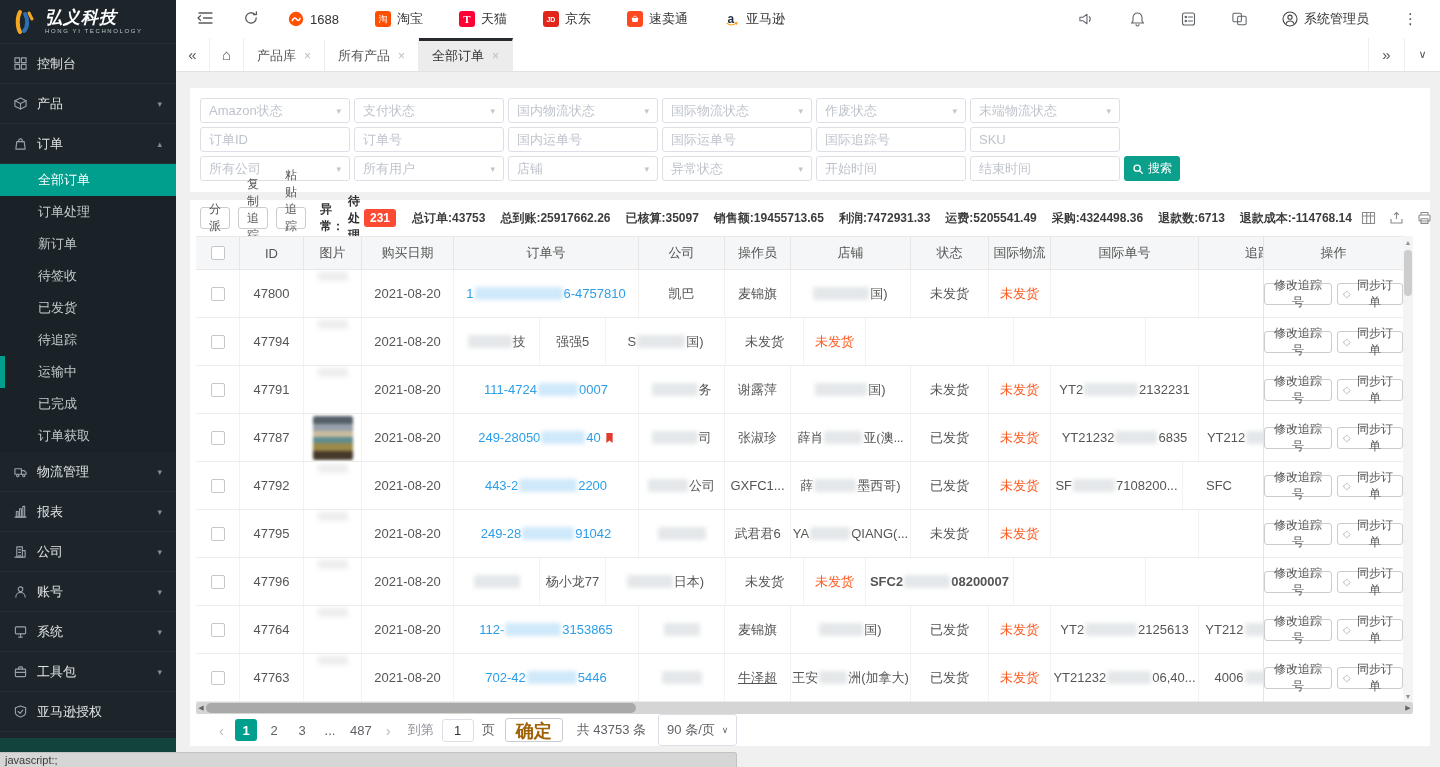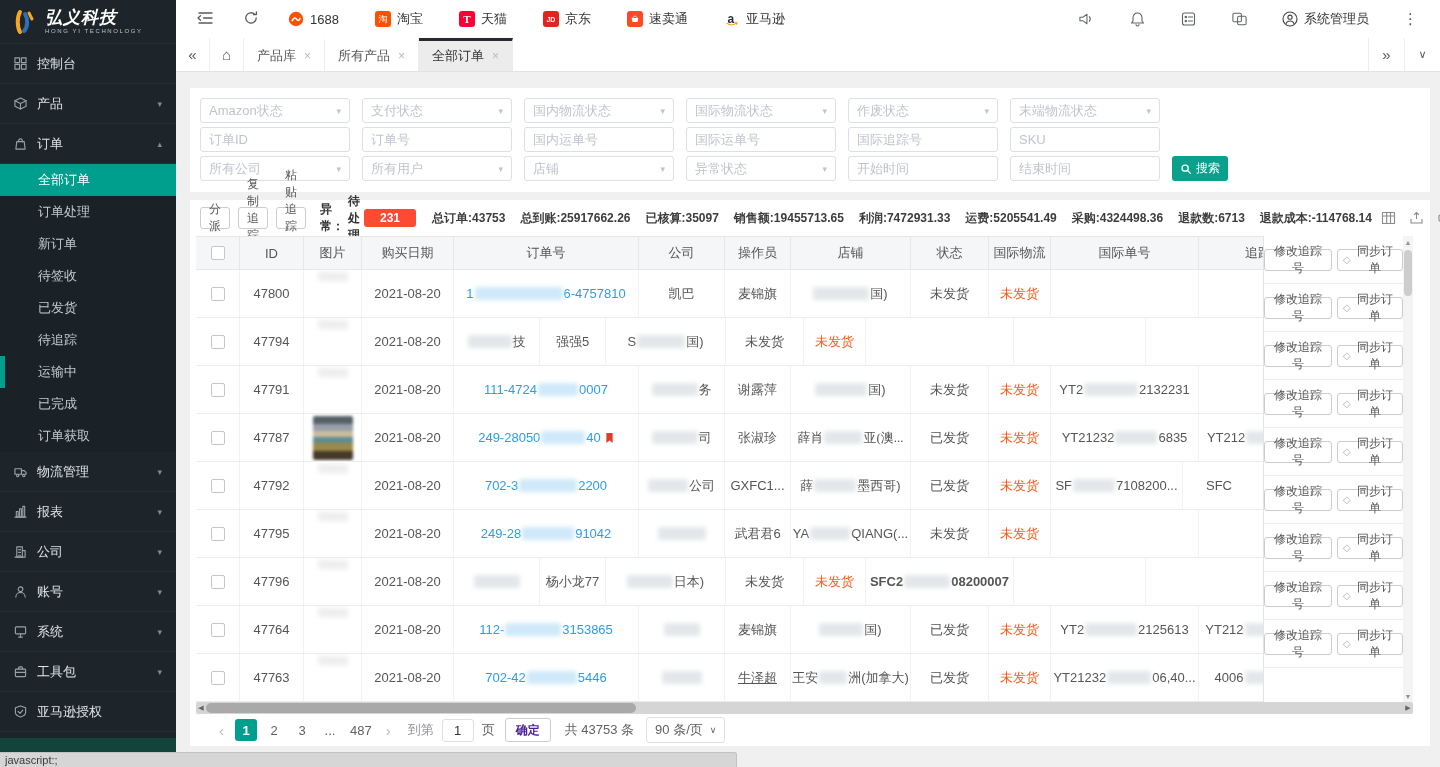--- a/index.html
+++ b/index.html
@@ -37,33 +37,33 @@
   
   .tabbar{position:absolute;left:176px;top:38px;right:0;height:34px;background:#fff;border-bottom:1px solid #e2e2e2;display:flex;align-items:stretch;z-index:4}
   .tab-tool{width:34px;display:flex;align-items:center;justify-content:center;border-right:1px solid #eee;color:#555;cursor:pointer;font-size:15px}
   .tab{display:flex;align-items:center;gap:8px;padding:0 13px;border-right:1px solid #ececec;border-top:3px solid transparent;color:#555;cursor:pointer;background:#fff}
   .tab .x{color:#bbb;font-size:12px}
   .tab.active{background:#ececec;border-top-color:#26292e;color:#333}
   .tabbar-right{margin-left:auto;display:flex}
   .tabbar-right .tab-tool{border-right:none;border-left:1px solid #eee;width:36px}
   
   .filter-panel{position:absolute;left:190px;top:88px;width:1240px;height:104px;background:#fff;padding:10px;z-index:2}
-  .filter-grid{display:grid;grid-template-columns:repeat(6,150px) 60px;gap:4px 12px}
+  .filter-grid{display:grid;grid-template-columns:repeat(6,150px) 60px;gap:4px 4px}
   .sel{border:1px solid #dcdfe6;border-radius:3px;height:25px;display:flex;align-items:center;padding:0 8px;color:#bfc4cc;background:#fff;cursor:pointer}
   .sel .caret{margin-left:auto;color:#c0c4cc;font-size:9px}
   .inp{border:1px solid #dcdfe6;border-radius:3px;height:25px;width:150px;padding:0 8px;font-size:13px;color:#555;font-family:inherit}
   .inp::placeholder{color:#bfc4cc}
   .btn-search{width:56px;height:25px;background:#0ba08c;border:none;border-radius:3px;color:#fff;font-size:12px;display:flex;align-items:center;justify-content:center;gap:4px;cursor:pointer;font-family:inherit}
   .btn-search svg{width:12px;height:12px;fill:none;stroke:#fff;stroke-width:1.5;stroke-linecap:round}
   
   .table-panel{position:absolute;left:190px;top:200px;width:1240px;height:546px;background:#fff;z-index:2}
   .toolbar{height:36px;display:flex;align-items:center;padding:0 10px;gap:8px}
   .tbtn{border:1px solid #ccc;border-radius:3px;height:22px;padding:0 8px;font-size:12px;color:#555;background:#fff;display:flex;align-items:center;cursor:pointer;font-family:inherit}
   .exc{font-size:12px;color:#333;font-weight:bold;margin-left:6px;display:flex;align-items:center;gap:4px}
-  .badge{background:#fc4a33;color:#fff;border-radius:3px;padding:2px 16px;font-size:12px;font-weight:bold}
+  .badge{background:#fc4a33;color:#fff;border-radius:3px;padding:2px 6px;font-size:12px;font-weight:bold}
   .stats{display:flex;gap:15px;font-size:12px;color:#3c3c3c;font-weight:bold;margin-left:8px;white-space:nowrap}
   .ticons{margin-left:auto;display:flex;gap:11px;padding-right:8px}
   .ticons .tic{cursor:pointer}
   .ticons .tic svg{width:17px;height:16px;fill:none;stroke:#8a8a8a;stroke-width:1.1;stroke-linejoin:round}
   .table-area{position:absolute;left:6px;top:36px;width:1217px;height:466px}
   .grid{position:absolute;left:0;top:0;width:1207px}
   .hrow{display:flex;height:34px;background:#f5f6f7;border-top:1px solid #e8e8e8;border-bottom:1px solid #e8e8e8}
   .hcell{display:flex;align-items:center;justify-content:center;color:#555;border-right:1px solid #e6e6e6;overflow:hidden;white-space:nowrap}
   .row{display:flex;height:48px;border-bottom:1px solid #ececec;background:#fff}
   .cell{display:flex;align-items:center;justify-content:center;color:#555;border-right:1px solid #f2f2f2;overflow:hidden;white-space:nowrap;gap:1px}
@@ -87,23 +87,23 @@
   .hthumb{position:absolute;left:10px;top:1px;height:10px;width:430px;background:#a9a9a9;border-radius:5px;cursor:pointer}
   .harr{position:absolute;top:0;height:12px;width:10px;font-size:7px;color:#666;display:flex;align-items:center;justify-content:center;cursor:pointer}
   
   .pager{position:absolute;left:0;bottom:0;width:100%;height:32px;display:flex;align-items:center;padding-left:26px;gap:8px;background:#fff}
   .parr{color:#b4b8bf;font-size:15px;cursor:pointer;padding:0 3px}
   .page{min-width:22px;height:22px;display:flex;align-items:center;justify-content:center;color:#606266;cursor:pointer;padding:0 3px}
   .page.active{background:#009e8c;color:#fff;border-radius:3px;font-weight:bold}
   .jump-lbl{color:#909399;margin-left:6px}
   .jump-inp{width:32px;height:23px;border:1px solid #dcdfe6;border-radius:3px;text-align:center;font-size:13px;color:#333;font-family:inherit}
   .pg-lbl{color:#606266}
-  .btn-confirm{border:1px solid #c9ccd2;border-radius:3px;background:#fff;height:24px;padding:0 10px;font-size:12px;font-weight:bold;color:#4c1d95;cursor:pointer;font-family:Liberation Sans, sans-serif;margin-left:2px}
+  .btn-confirm{border:1px solid #c9ccd2;border-radius:3px;background:#fff;height:24px;padding:0 10px;font-size:18px;font-weight:bold;color:#a16207;cursor:pointer;font-family:Liberation Sans, sans-serif;margin-left:2px}
   .total{color:#606266;margin-left:6px}
-  .psize{border:1px solid #dcdfe6;border-radius:3px;height:26px;display:flex;align-items:center;gap:7px;padding:0 8px;color:#606266;cursor:pointer;margin-left:4px}
+  .psize{border:1px solid #dcdfe6;border-radius:3px;height:32px;display:flex;align-items:center;gap:7px;padding:0 8px;color:#606266;cursor:pointer;margin-left:4px}
   .psize .caret{font-size:9px;color:#606266}
   
   .statusbar{position:absolute;left:0;bottom:0;width:737px;height:15px;background:#d6d6d6;border-top:1px solid #c2c2c2;border-right:1px solid #c2c2c2;border-top-right-radius:3px;display:flex;align-items:center;padding-left:5px;font-size:11px;color:#3a3a3a;z-index:9}
 </style>
 </head>
 <body>
 
 <div class="sidebar">
   <div class="logo">
     <span class="logo-emblem">
@@ -718,21 +718,21 @@
             <span>47792</span>
           </div>
           <div class="cell imgc" style="width: 58px;">
             <span class="img-ph"></span>
           </div>
           <div class="cell" style="width: 92px;">
             <span>2021-08-20</span>
           </div>
           <div class="cell" style="width: 185px;">
             <span class="link">
-              <span>702-3</span>
+              <span>443-2</span>
               <span class="bl blue" style="width: 58px;"></span>
               <span>2200</span>
             </span>
           </div>
           <div class="cell" style="width: 86px;">
             <span class="bl" style="width: 40px;"></span>
             <span>公司</span>
           </div>
           <div class="cell" style="width: 66px;">
             <span>GXFC1...</span>
@@ -931,20 +931,23 @@
             <span>4006</span>
             <span class="bl" style="width: 40px;"></span>
             <span>9984</span>
           </div>
           <div class="cell" style="width: 72px; border-right: none;">
             <span>Canada P</span>
           </div>
         </div>
       </div>
     <div class="action-col" id="action-col">
+        <div class="ahead">
+          <span>操作</span>
+        </div>
         <div class="acell">
           <button class="abtn">
             <span>修改追踪号</span>
           </button>
           <button class="abtn">
             <span class="dm">◇</span>
             <span>同步订单</span>
           </button>
         </div>
         <div class="acell">

